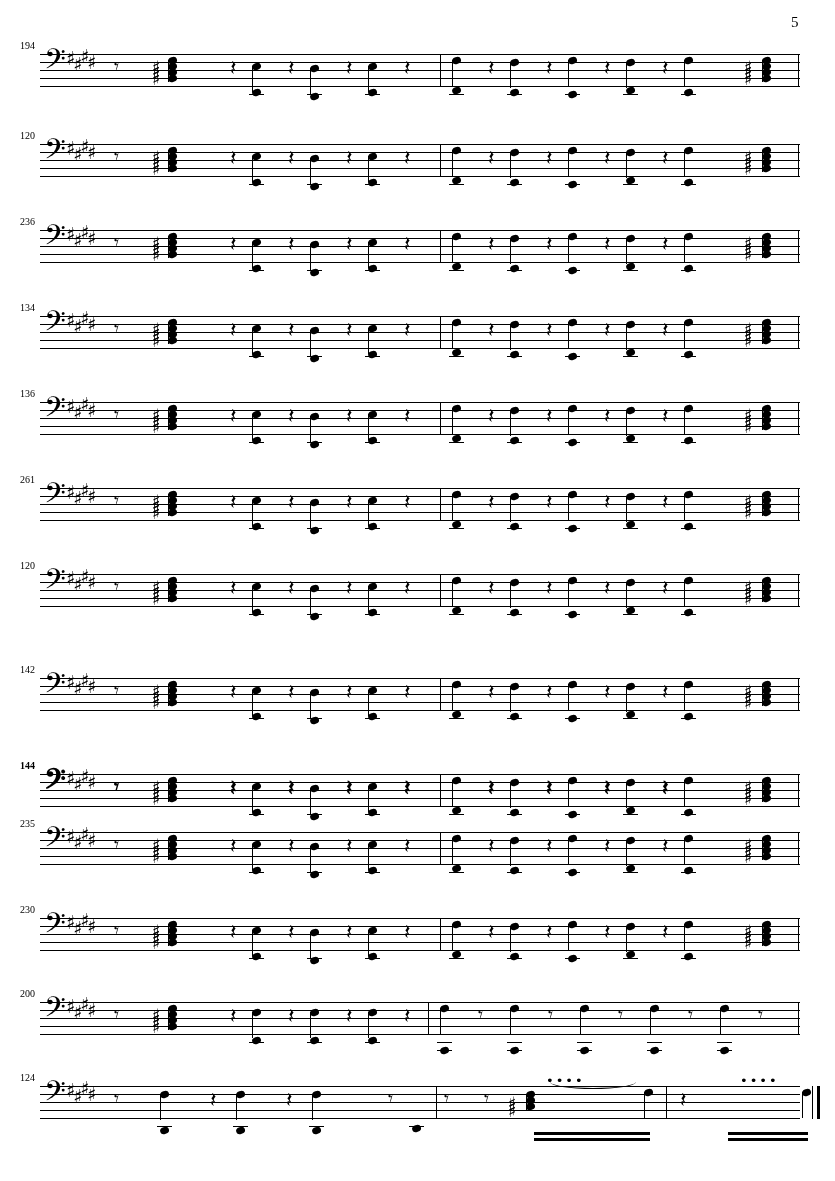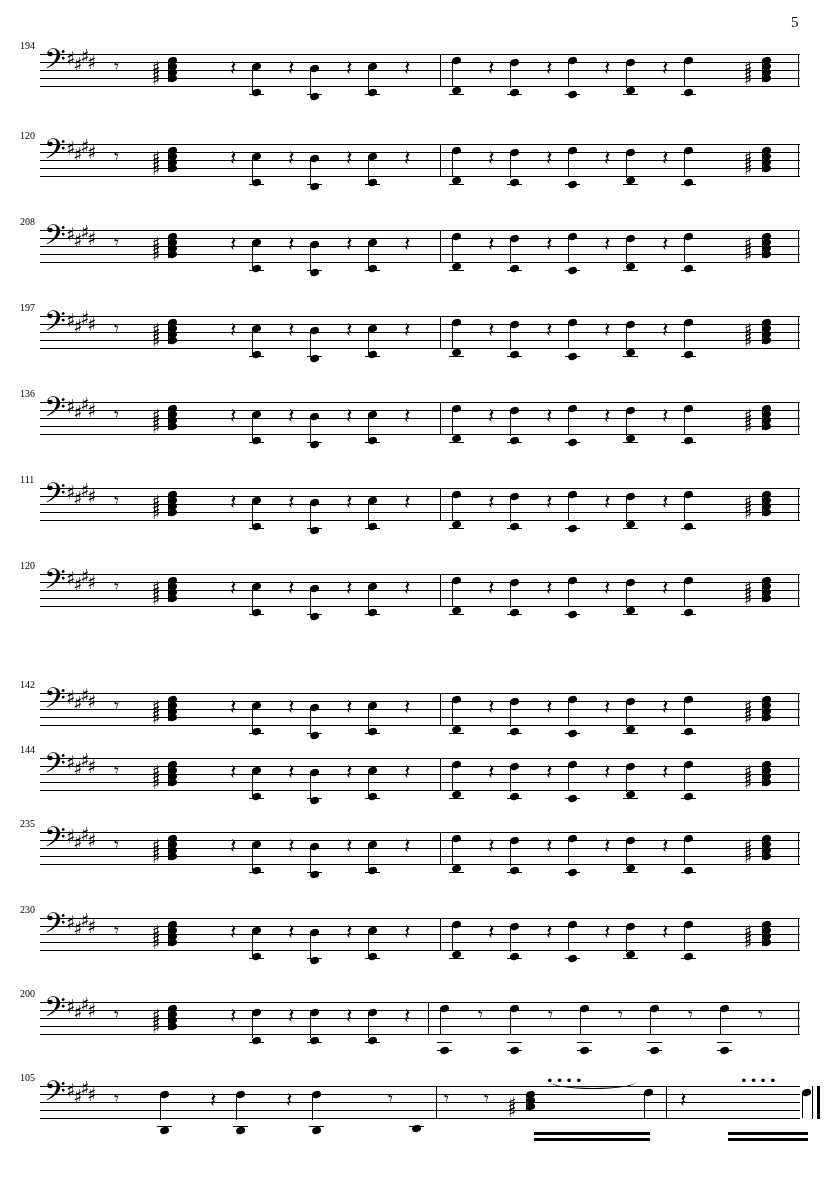--- a/index.html
+++ b/index.html
@@ -296,21 +296,21 @@
         <div class="accidental" style="left: 704px; top: 5px;">♯</div>
         <div class="notehead" style="left: 722px; top: 2.7px;"></div>
         <div class="notehead" style="left: 722px; top: 8.7px;"></div>
         <div class="notehead" style="left: 722px; top: 14.7px;"></div>
         <div class="notehead" style="left: 722px; top: 20.7px;"></div>
         <div class="stem" style="left: 722px; top: 6px; height: 22px;"></div>
         <div class="barline" style="left: 758px;"></div>
       </div>
     </div>
     <div class="system" style="top: 216px; height: 70px;">
-      <div class="measure-number">208</div>
+      <div class="measure-number">236</div>
       <div class="staff">
         <div class="line l0"></div>
         <div class="line l1"></div>
         <div class="line l2"></div>
         <div class="line l3"></div>
         <div class="line l4"></div>
         <div class="clef">𝄢</div>
         <div class="sharp" style="left: 26px; top: -5px;">♯</div>
         <div class="sharp" style="left: 33px; top: 1px;">♯</div>
         <div class="sharp" style="left: 40px; top: -7px;">♯</div>
@@ -374,21 +374,21 @@
         <div class="accidental" style="left: 704px; top: 5px;">♯</div>
         <div class="notehead" style="left: 722px; top: 2.7px;"></div>
         <div class="notehead" style="left: 722px; top: 8.7px;"></div>
         <div class="notehead" style="left: 722px; top: 14.7px;"></div>
         <div class="notehead" style="left: 722px; top: 20.7px;"></div>
         <div class="stem" style="left: 722px; top: 6px; height: 22px;"></div>
         <div class="barline" style="left: 758px;"></div>
       </div>
     </div>
     <div class="system" style="top: 302px; height: 70px;">
-      <div class="measure-number">197</div>
+      <div class="measure-number">134</div>
       <div class="staff">
         <div class="line l0"></div>
         <div class="line l1"></div>
         <div class="line l2"></div>
         <div class="line l3"></div>
         <div class="line l4"></div>
         <div class="clef">𝄢</div>
         <div class="sharp" style="left: 26px; top: -5px;">♯</div>
         <div class="sharp" style="left: 33px; top: 1px;">♯</div>
         <div class="sharp" style="left: 40px; top: -7px;">♯</div>
@@ -530,21 +530,21 @@
         <div class="accidental" style="left: 704px; top: 5px;">♯</div>
         <div class="notehead" style="left: 722px; top: 2.7px;"></div>
         <div class="notehead" style="left: 722px; top: 8.7px;"></div>
         <div class="notehead" style="left: 722px; top: 14.7px;"></div>
         <div class="notehead" style="left: 722px; top: 20.7px;"></div>
         <div class="stem" style="left: 722px; top: 6px; height: 22px;"></div>
         <div class="barline" style="left: 758px;"></div>
       </div>
     </div>
     <div class="system" style="top: 474px; height: 70px;">
-      <div class="measure-number">111</div>
+      <div class="measure-number">261</div>
       <div class="staff">
         <div class="line l0"></div>
         <div class="line l1"></div>
         <div class="line l2"></div>
         <div class="line l3"></div>
         <div class="line l4"></div>
         <div class="clef">𝄢</div>
         <div class="sharp" style="left: 26px; top: -5px;">♯</div>
         <div class="sharp" style="left: 33px; top: 1px;">♯</div>
         <div class="sharp" style="left: 40px; top: -7px;">♯</div>
@@ -685,21 +685,21 @@
         <div class="accidental" style="left: 704px; top: 9px;">♯</div>
         <div class="accidental" style="left: 704px; top: 5px;">♯</div>
         <div class="notehead" style="left: 722px; top: 2.7px;"></div>
         <div class="notehead" style="left: 722px; top: 8.7px;"></div>
         <div class="notehead" style="left: 722px; top: 14.7px;"></div>
         <div class="notehead" style="left: 722px; top: 20.7px;"></div>
         <div class="stem" style="left: 722px; top: 6px; height: 22px;"></div>
         <div class="barline" style="left: 758px;"></div>
       </div>
     </div>
-    <div class="system" style="top: 679px; height: 70px;">
+    <div class="system" style="top: 664px; height: 70px;">
       <div class="measure-number">142</div>
       <div class="staff">
         <div class="line l0"></div>
         <div class="line l1"></div>
         <div class="line l2"></div>
         <div class="line l3"></div>
         <div class="line l4"></div>
         <div class="clef">𝄢</div>
         <div class="sharp" style="left: 26px; top: -5px;">♯</div>
         <div class="sharp" style="left: 33px; top: 1px;">♯</div>
@@ -763,21 +763,21 @@
         <div class="accidental" style="left: 704px; top: 9px;">♯</div>
         <div class="accidental" style="left: 704px; top: 5px;">♯</div>
         <div class="notehead" style="left: 722px; top: 2.7px;"></div>
         <div class="notehead" style="left: 722px; top: 8.7px;"></div>
         <div class="notehead" style="left: 722px; top: 14.7px;"></div>
         <div class="notehead" style="left: 722px; top: 20.7px;"></div>
         <div class="stem" style="left: 722px; top: 6px; height: 22px;"></div>
         <div class="barline" style="left: 758px;"></div>
       </div>
     </div>
-    <div class="system" style="top: 744px; height: 70px;">
+    <div class="system" style="top: 760px; height: 70px; font-weight: bold;">
       <div class="measure-number">144</div>
       <div class="staff">
         <div class="line l0"></div>
         <div class="line l1"></div>
         <div class="line l2"></div>
         <div class="line l3"></div>
         <div class="line l4"></div>
         <div class="clef">𝄢</div>
         <div class="sharp" style="left: 26px; top: -5px;">♯</div>
         <div class="sharp" style="left: 33px; top: 1px;">♯</div>
@@ -1081,21 +1081,21 @@
         <div class="notehead" style="left: 680px; top: 44.7px;"></div>
         <div class="ledger" style="left: 677px; top: 40px;"></div>
         <div class="ledger" style="left: 677px; top: 48px;"></div>
         <div class="ledger" style="left: 677px; top: 40px;"></div>
         <div class="ledger" style="left: 677px; top: 48px;"></div>
         <div class="rest eighth" style="left: 718px; top: 2px;">𝄾</div>
         <div class="barline" style="left: 758px;"></div>
       </div>
     </div>
     <div class="system" style="top: 1072px; height: 70px;">
-      <div class="measure-number">105</div>
+      <div class="measure-number">124</div>
       <div class="staff">
         <div class="line l0"></div>
         <div class="line l1"></div>
         <div class="line l2"></div>
         <div class="line l3"></div>
         <div class="line l4"></div>
         <div class="clef">𝄢</div>
         <div class="sharp" style="left: 26px; top: -5px;">♯</div>
         <div class="sharp" style="left: 33px; top: 1px;">♯</div>
         <div class="sharp" style="left: 40px; top: -7px;">♯</div>

